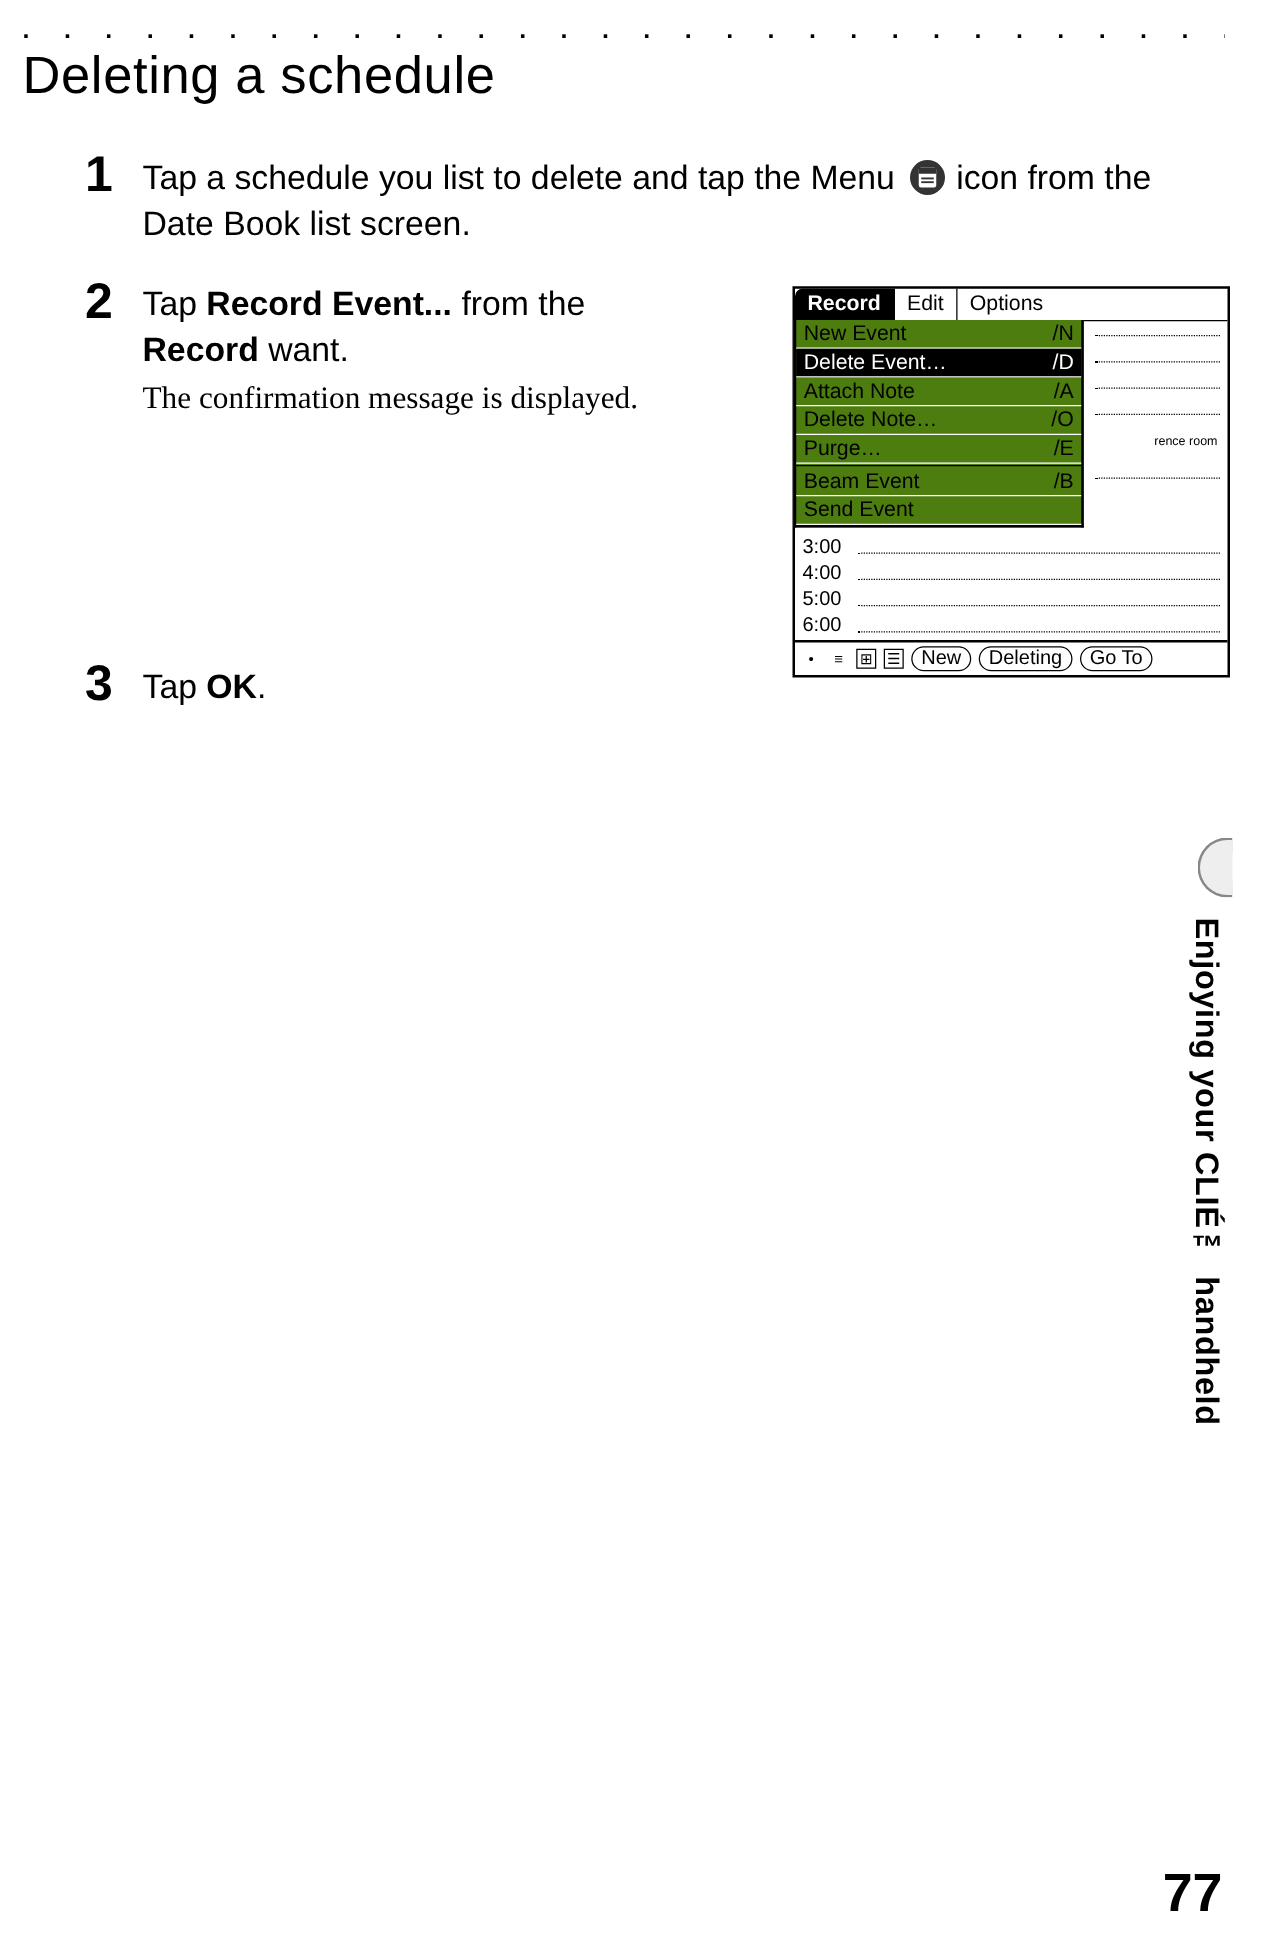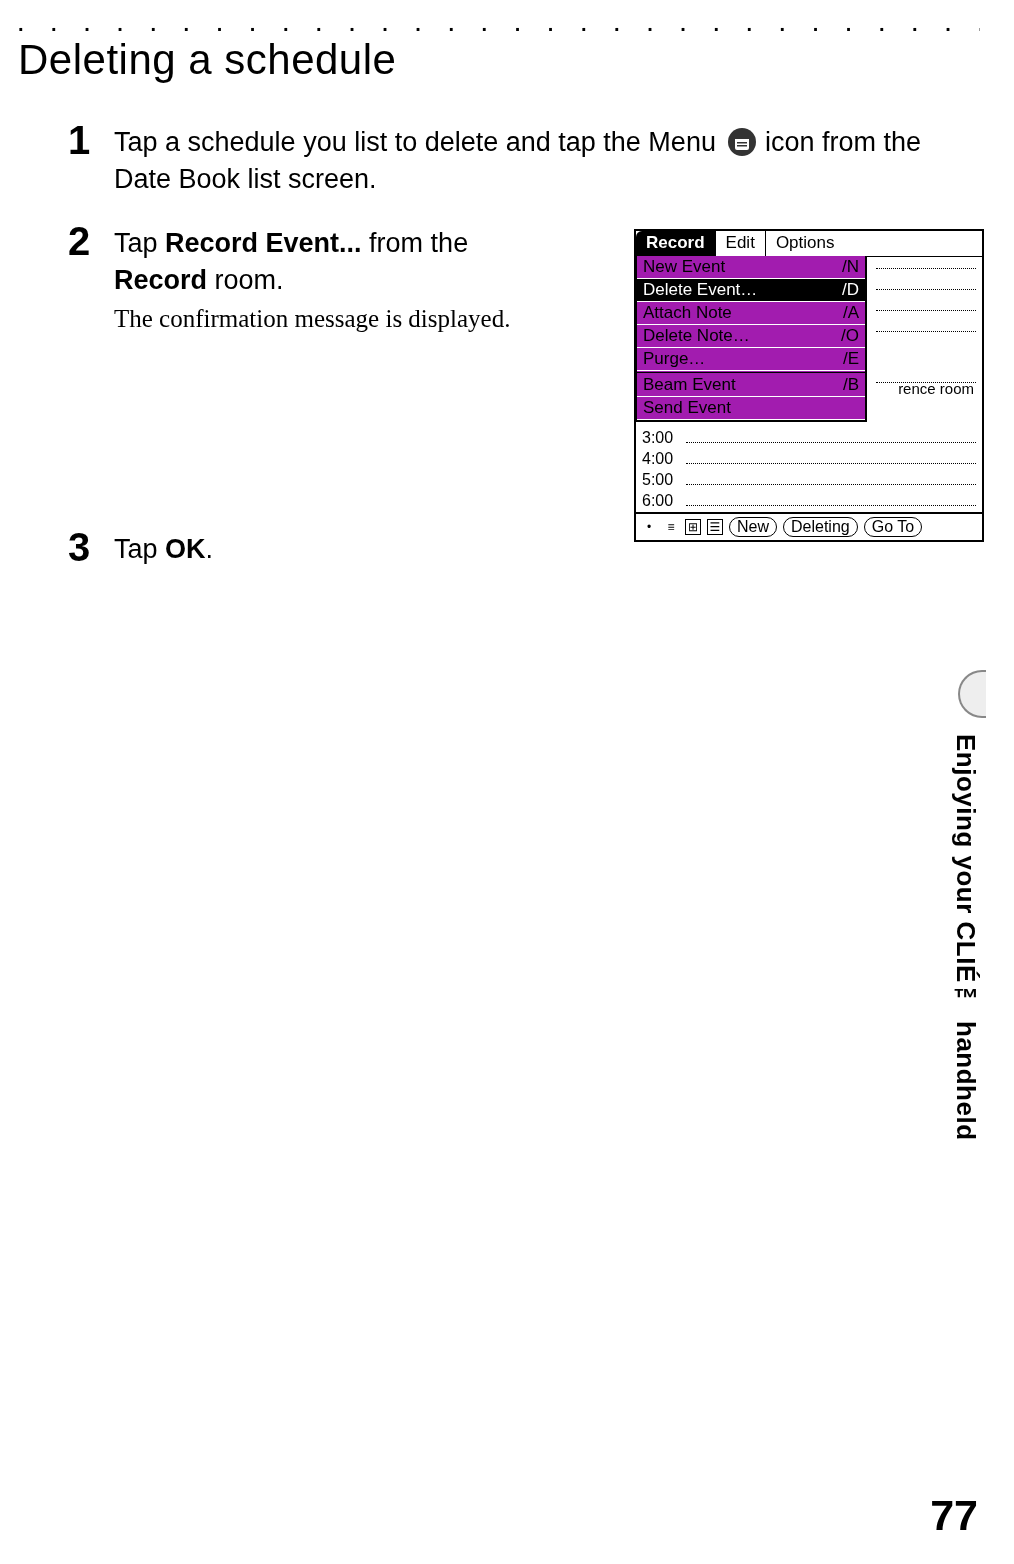--- a/index.html
+++ b/index.html
@@ -101,21 +101,21 @@
     color: #fff;
     font-weight: bold;
     border-top-left-radius: 6px;
   }
   .palm-menu {
     position: relative;
     border: 2px solid #000;
     border-top: none;
     margin: -1px 0 0 -1px;
     width: 232px;
-    background: #a21caf;
+    background: #4d7c0f;
   }
   .palm-menu-row {
     display: flex;
     justify-content: space-between;
     padding: 1px 6px;
     border-bottom: 1px solid #fff;
     line-height: 20px;
   }
   .palm-menu-row.selected {
     background: #000;
@@ -237,39 +237,39 @@
           </svg>
         </span>
         <span> icon from the Date Book list screen.</span>
       </div>
     </div>
 
     <div class="step step2-grid" style="min-height:280px;">
       <div class="step-num">2</div>
       <div class="step2-left">
         <div class="step-body">
-          <span>Tap </span><span class="bold">Record Event...</span><span> from the </span><span class="bold">Record</span><span> room.</span>
+          <span>Tap </span><span class="bold">Record Event...</span><span> from the </span><span class="bold">Record</span><span> want.</span>
         </div>
         <div class="step-sub">The confirmation message is displayed.</div>
       </div>
 
       <div class="palm">
         <div class="palm-menubar">
           <div class="tab active">Record</div>
           <div class="tab">Edit</div>
           <div class="tab" style="border-right:none">Options</div>
         </div>
 
         <div style="position:relative;min-height:170px;">
 
           <div class="dotted-stub" style="top:12px"></div>
           <div class="dotted-stub" style="top:33px"></div>
           <div class="dotted-stub" style="top:54px"></div>
           <div class="dotted-stub" style="top:75px"></div>
-          <div class="palm-bg-text" style="top:124px;right:8px;font-size:15px">rence room</div>
+          <div class="palm-bg-text" style="top:92px;right:8px;font-size:10px">rence room</div>
           <div class="dotted-stub" style="top:126px"></div>
 
           <div class="palm-menu">
             <div class="palm-menu-row">
               <span>New Event</span>
               <span>/N</span>
             </div>
             <div class="palm-menu-row selected">
               <span>Delete Event…</span>
               <span>/D</span>

